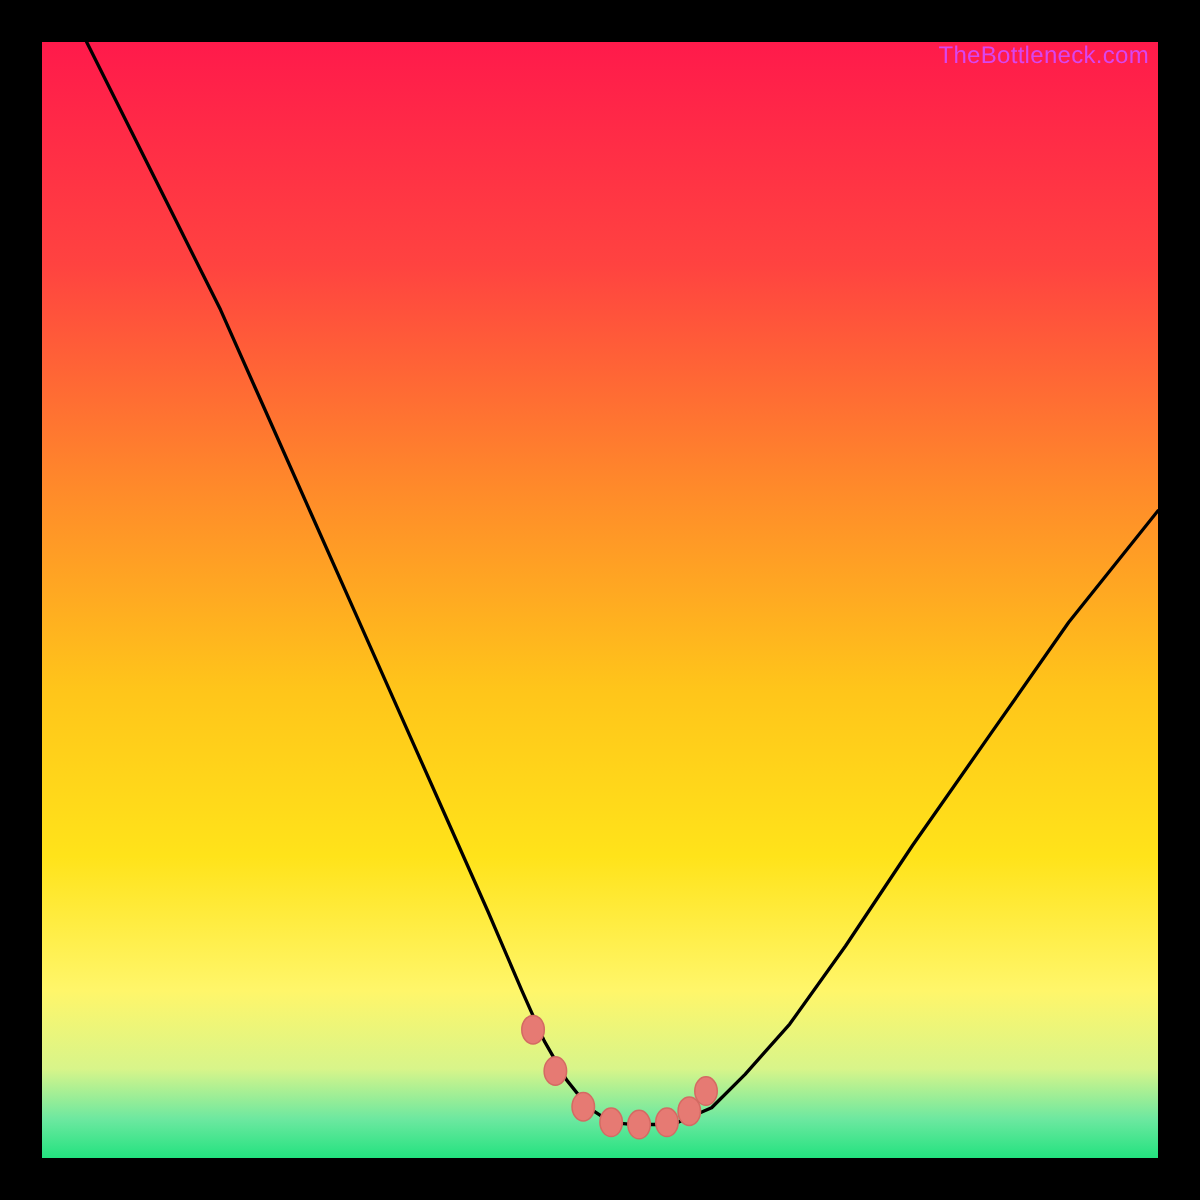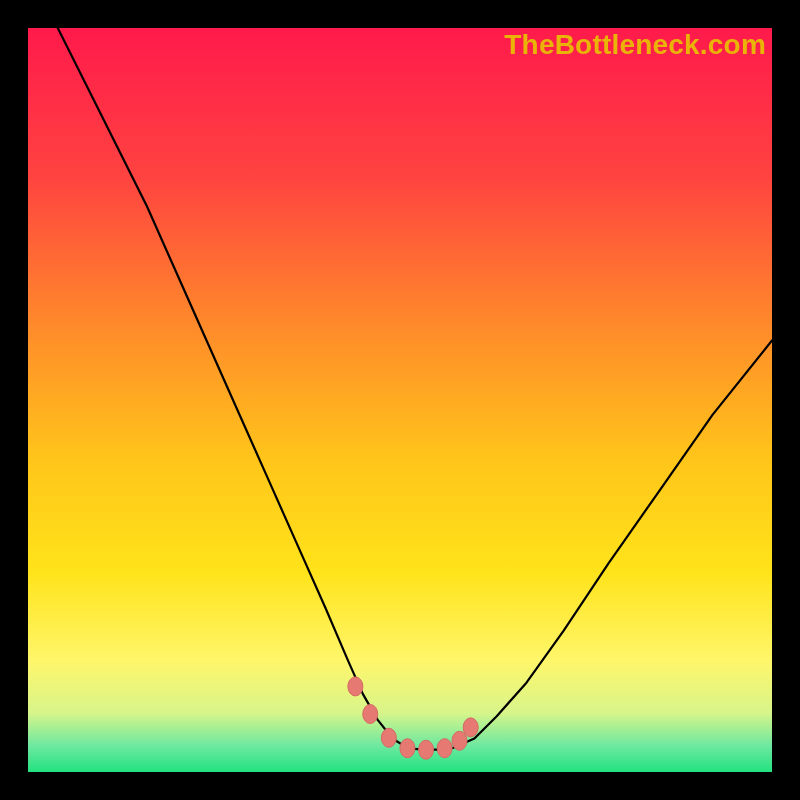--- a/index.html
+++ b/index.html
@@ -33,23 +33,23 @@
     position: absolute;
     inset: 0;
     width: 100%;
     height: 100%;
     pointer-events: none;
   }
   .watermark {
     position: absolute;
     top: 1px;
     right: 6px;
-    color: #eab308;
-    font-size: 28px;
-    font-weight: 700;
+    color: #d946ef;
+    font-size: 16px;
+    font-weight: 400;
     letter-spacing: 0.2px;
     z-index: 5;
   }
 </style>
 </head>
 <body>
 
 <div class="frame">
   <div class="plot-area">
 

